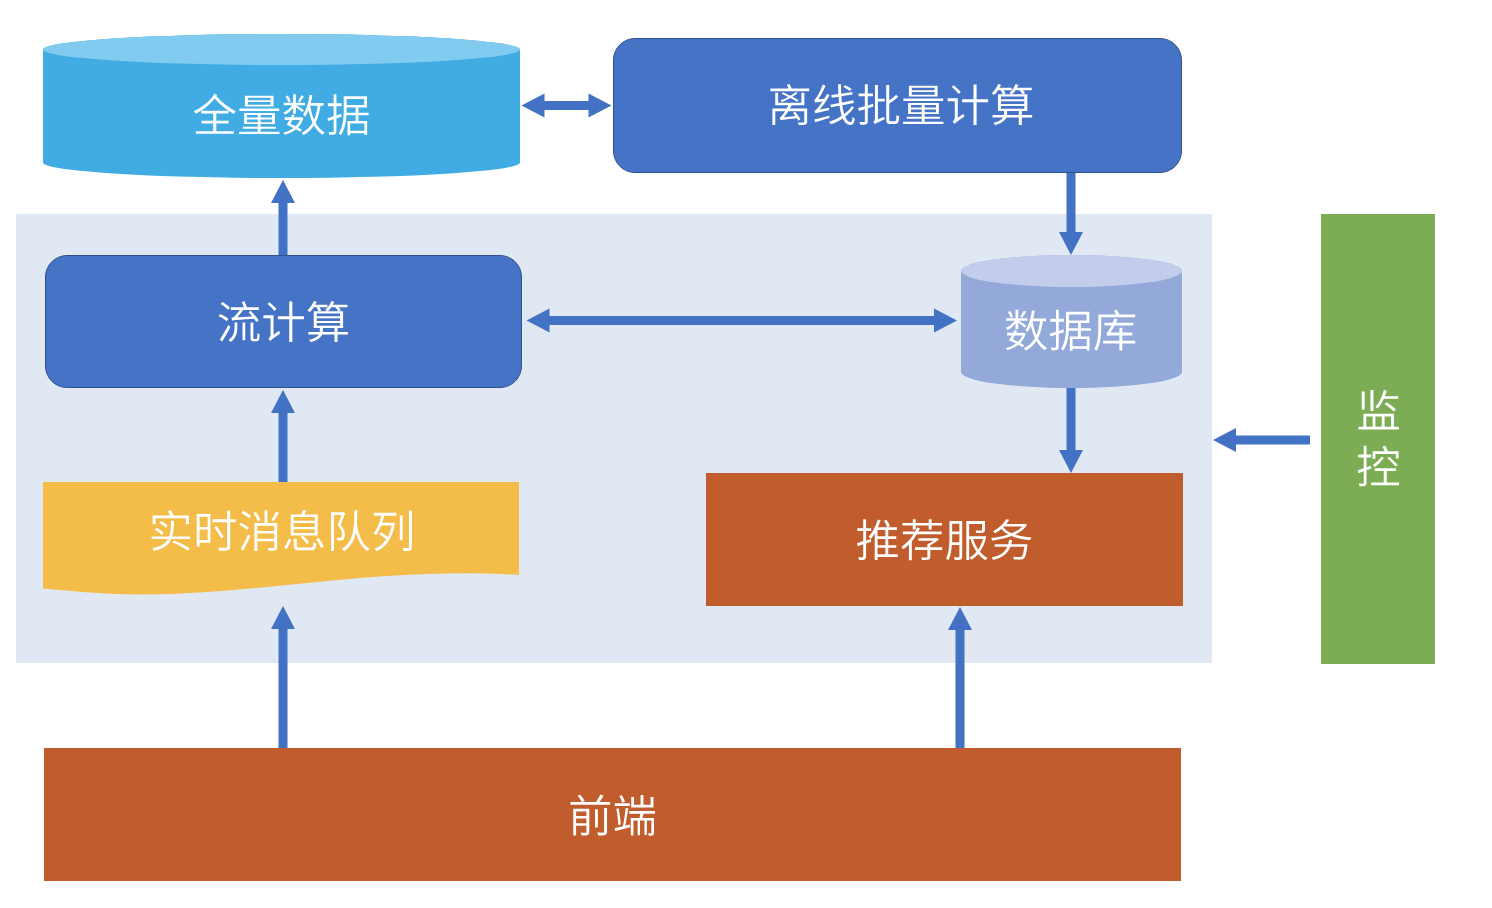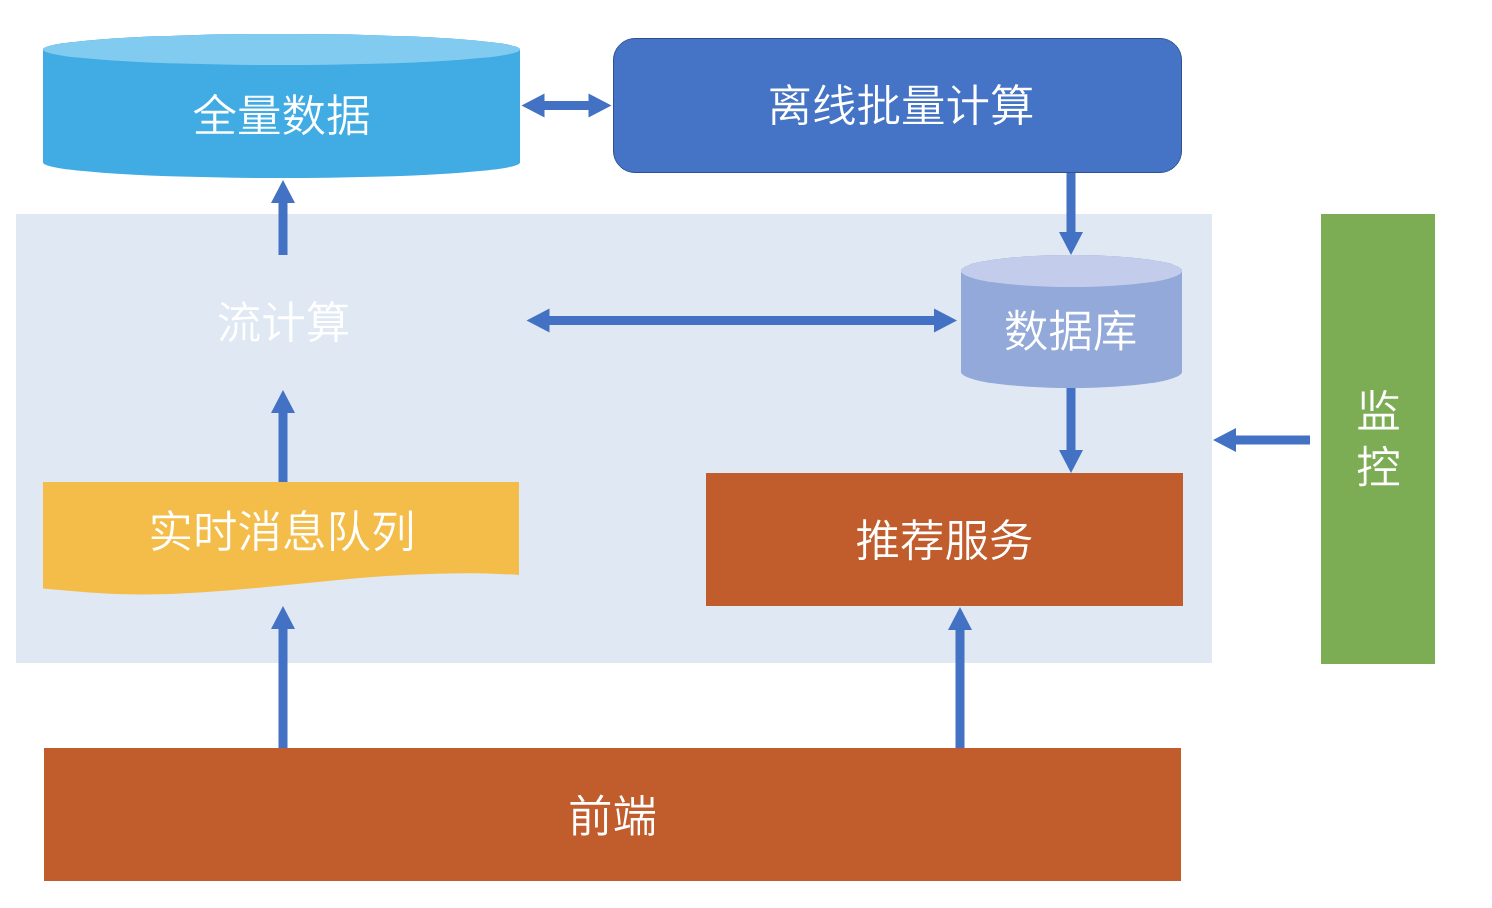--- a/index.html
+++ b/index.html
@@ -60,20 +60,23 @@
         <path d="M0 15.5 L0 128.5 A238.5 15.5 0 0 0 477 128.5 L477 15.5 A238.5 15.5 0 0 0 0 15.5 Z" fill="#41ace3"></path>
         <ellipse cx="238.5" cy="15.5" rx="238.5" ry="15.5" fill="#82cbf0"></ellipse>
       </svg>
     <span class="hidden-label">全量数据</span>
   </div>
 
   <div class="node rounded" style="left:613px;top:38px;width:569px;height:135px;background:#4573c5;">
     <span class="hidden-label">离线批量计算</span>
   </div>
 
+  <div class="node rounded" style="left:45px;top:255px;width:477px;height:133px;background:#4573c5;">
+    <span class="hidden-label">流计算</span>
+  </div>
 
   <div class="node" style="left:961px;top:255px;width:221px;height:133px;">
     <svg class="fillsvg" viewBox="0 0 221 133">
         <path d="M0 16 L0 117 A110.5 16 0 0 0 221 117 L221 16 A110.5 16 0 0 0 0 16 Z" fill="#92a9d9"></path>
         <ellipse cx="110.5" cy="16" rx="110.5" ry="16" fill="#c3cdeb"></ellipse>
       </svg>
     <span class="hidden-label">数据库</span>
   </div>
 
   <div class="node" style="left:43px;top:482px;width:476px;height:124px;">

